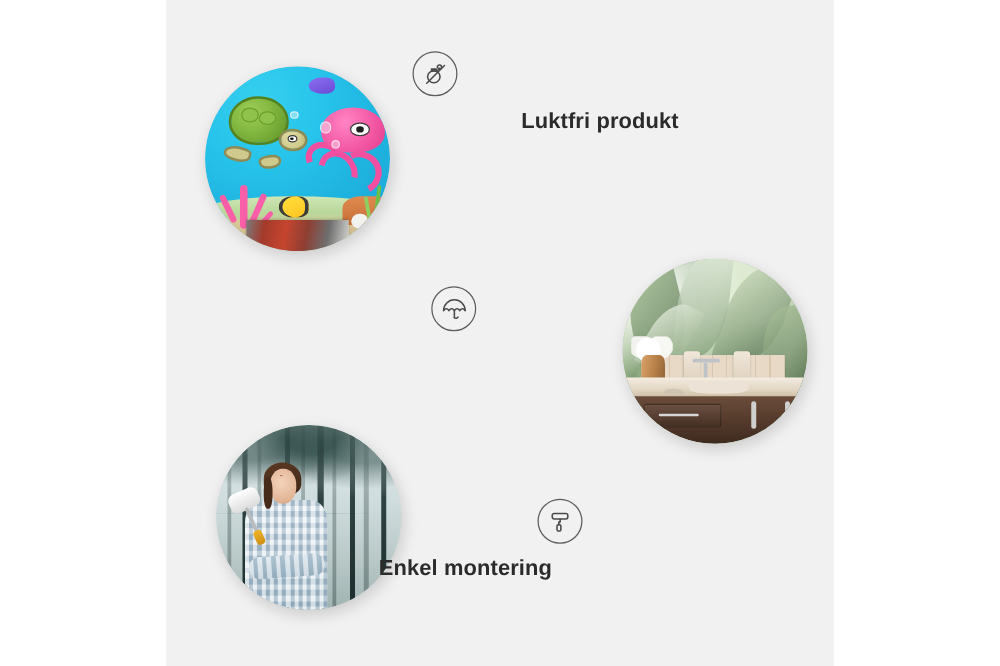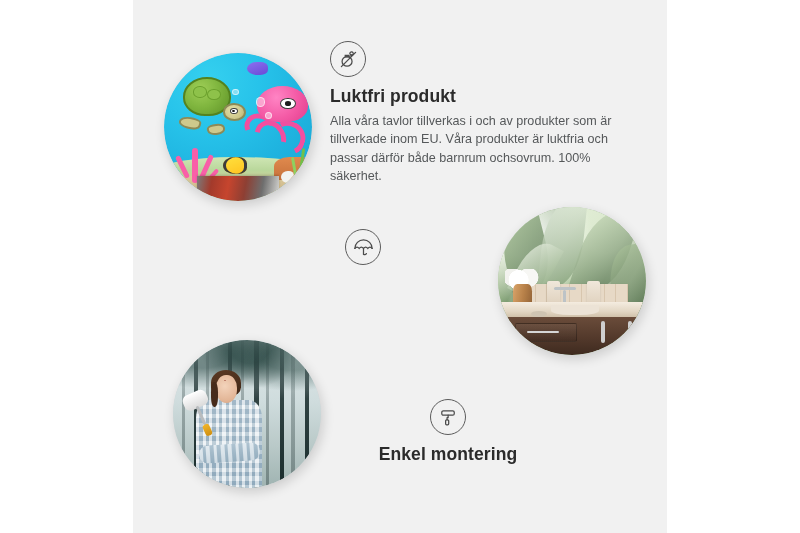--- a/index.html
+++ b/index.html
@@ -25,20 +25,21 @@
     top: 0;
     width: 534px;
     height: 533px;
     background: #f1f1f1;
     overflow: hidden;
   }
 
   
   .feature {
     position: absolute;
+    text-align: center;
   }
 
   
   .disc {
     position: absolute;
     border-radius: 50%;
     overflow: hidden;
     box-shadow: 2px 4px 12px rgba(0,0,0,0.16);
     background: #cfd6d8;
   }
@@ -348,21 +349,21 @@
     line-height: 1.45;
   }
 
   
   #feature-odor { left: 197px; top: 41px; width: 300px; }
   
   #feature-water { left: 60px; top: 229px; width: 340px; text-align: center; }
   #feature-water .icon-wrap { display: flex; justify-content: center; }
   #feature-water .f-title { margin-top: 8px; }
   
-  #feature-mount { left: 170px; top: 399px; width: 290px; text-align: center; }
+  #feature-mount { left: 170px; top: 399px; width: 290px; text-align: left; }
   #feature-mount .icon-wrap { display: flex; justify-content: center; }
 </style>
 </head>
 <body>
 
 <div class="page">
   <div class="canvas">
 
     <div class="disc" id="disc-ocean">
       <div class="disc-inner">
@@ -417,21 +418,20 @@
         <div class="icon-circle">
           <svg width="23" height="23" viewBox="0 0 24 24" fill="none" stroke="#4a4a4a" stroke-width="1.3" stroke-linecap="round">
             <ellipse cx="10.5" cy="14" rx="5.2" ry="5"></ellipse>
             <path d="M8.6 9.2 h3.8 v-1.6 h-3.8 z"></path>
             <path d="M13.2 8.6 c3 -0.6 4.4 -2.2 3.6 -3.6 c-0.7 -1.2 -2.8 -1.1 -3.3 0.2 c-0.4 1 0.4 1.8 1.4 1.6"></path>
             <line x1="4.6" y1="19.4" x2="19.4" y2="4.6"></line>
           </svg>
         </div>
       </div>
       <div class="f-title">Luktfri produkt</div>
-      <div class="f-desc">Alla våra tavlor tillverkas i och av produkter som är tillverkade inom EU. Våra produkter är luktfria och passar därför både barnrum ochsovrum. 100% säkerhet.</div>
     </div>
 
     <div class="feature" id="feature-water">
       <div class="icon-wrap">
         <div class="icon-circle">
           <svg width="23" height="23" viewBox="0 0 24 24" fill="none" stroke="#4a4a4a" stroke-width="1.3" stroke-linecap="round">
             <path d="M3 13 a9 9 0 0 1 18 0"></path>
             <path d="M3 13 q2.25 -3 4.5 0 q2.25 -3 4.5 0 q2.25 -3 4.5 0 q2.25 -3 4.5 0"></path>
             <line x1="12" y1="13" x2="12" y2="19"></line>
             <path d="M12 19 a2 2 0 0 0 3 -0.6"></path>

